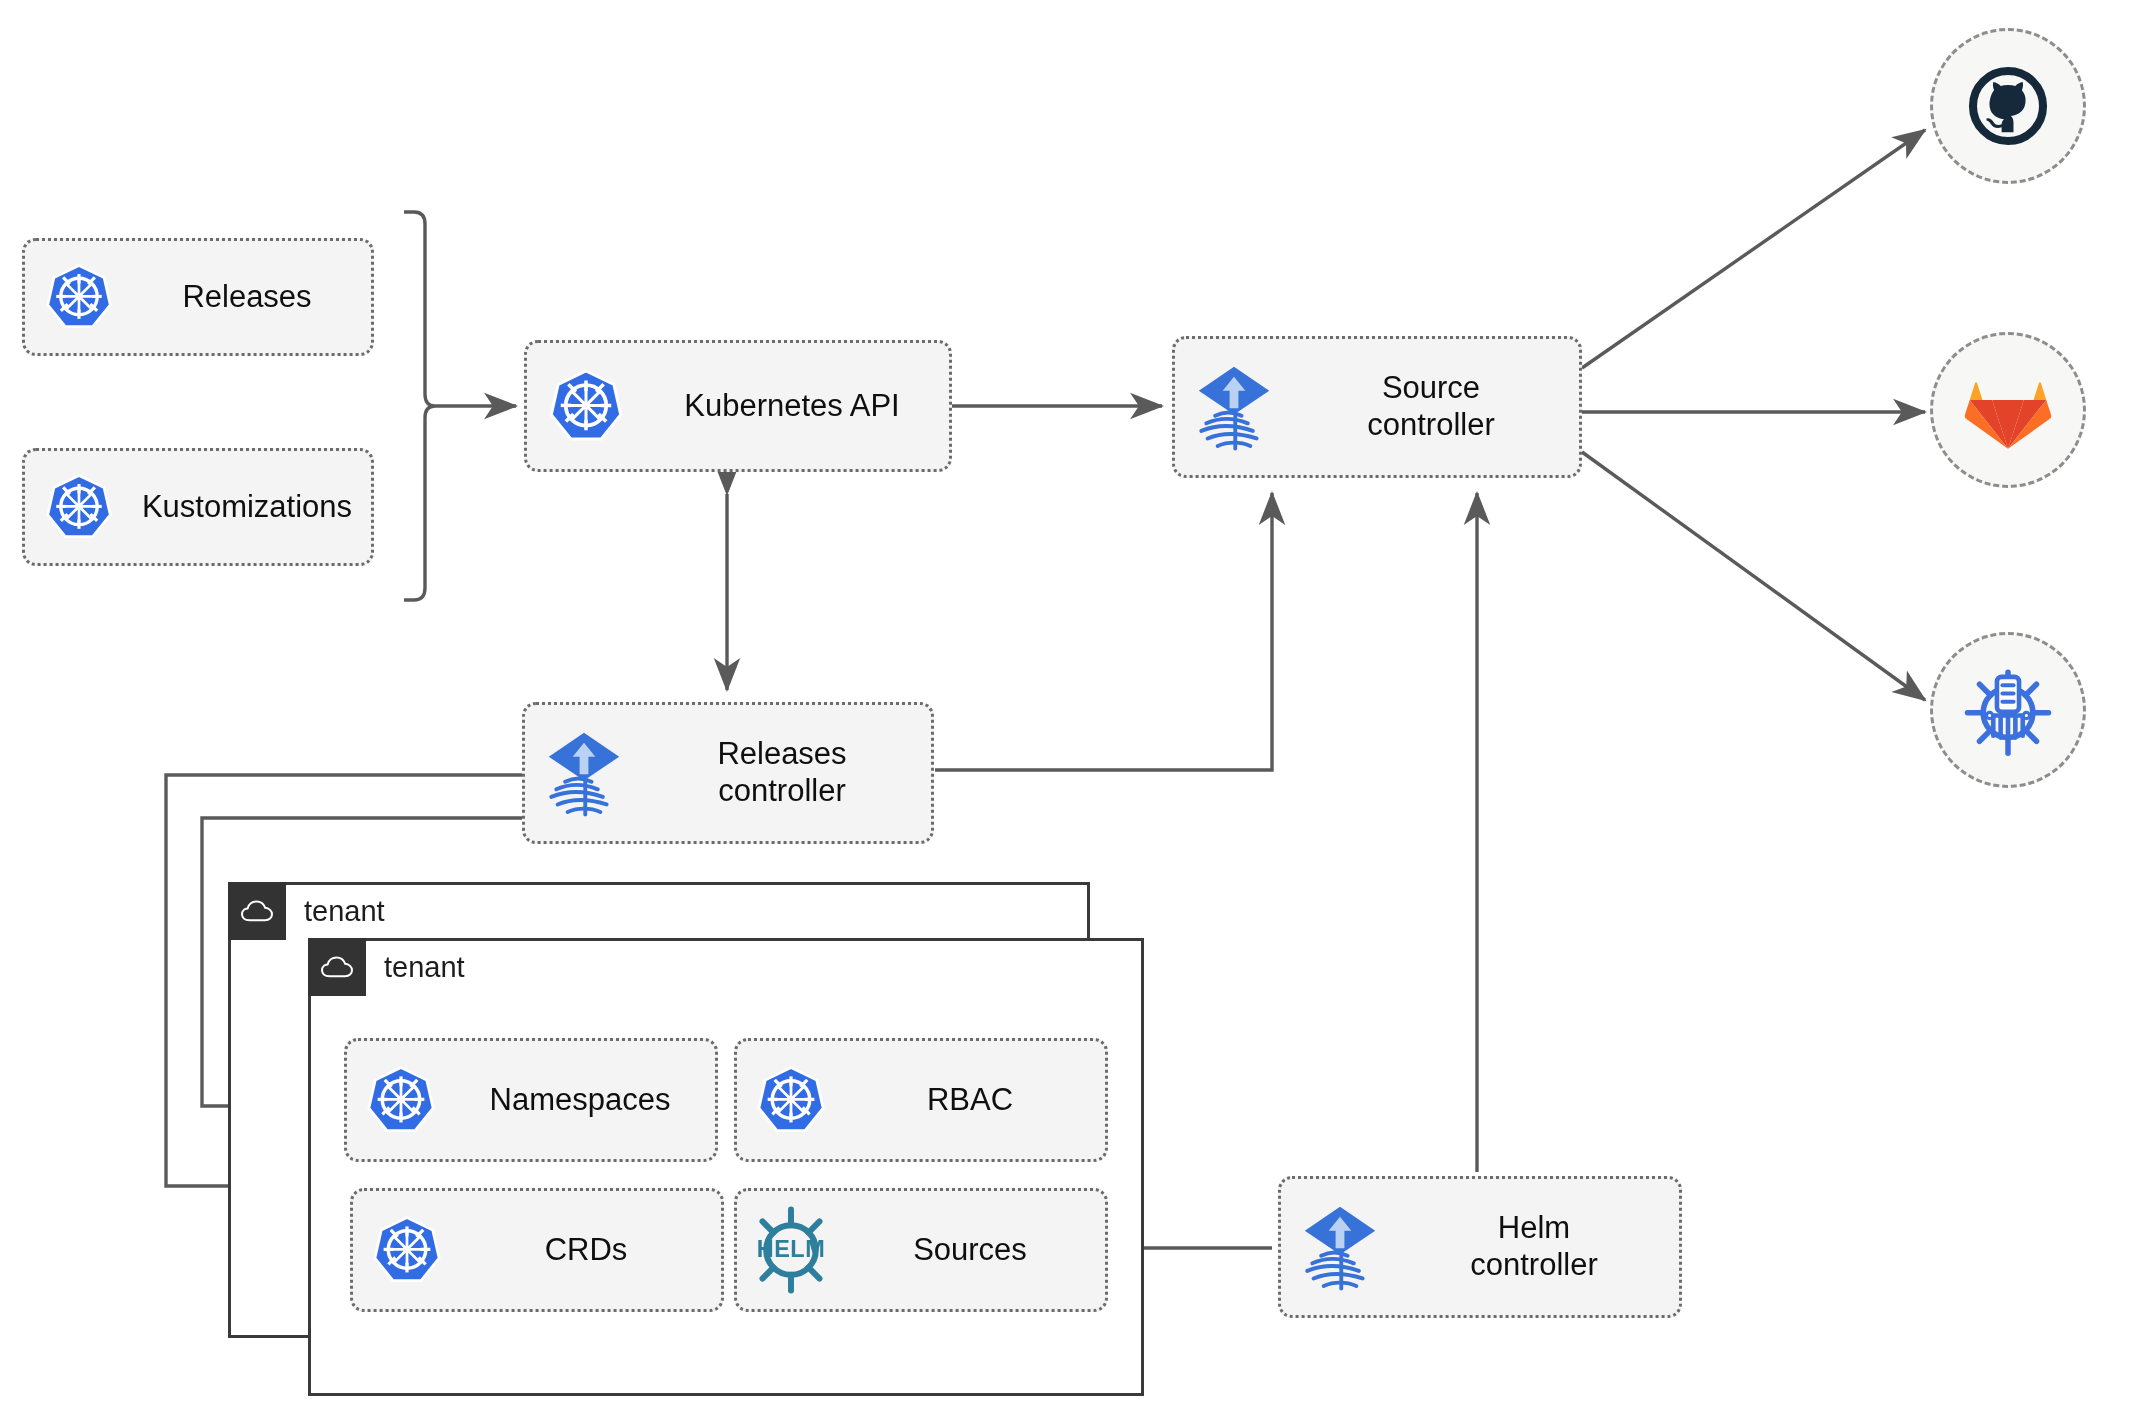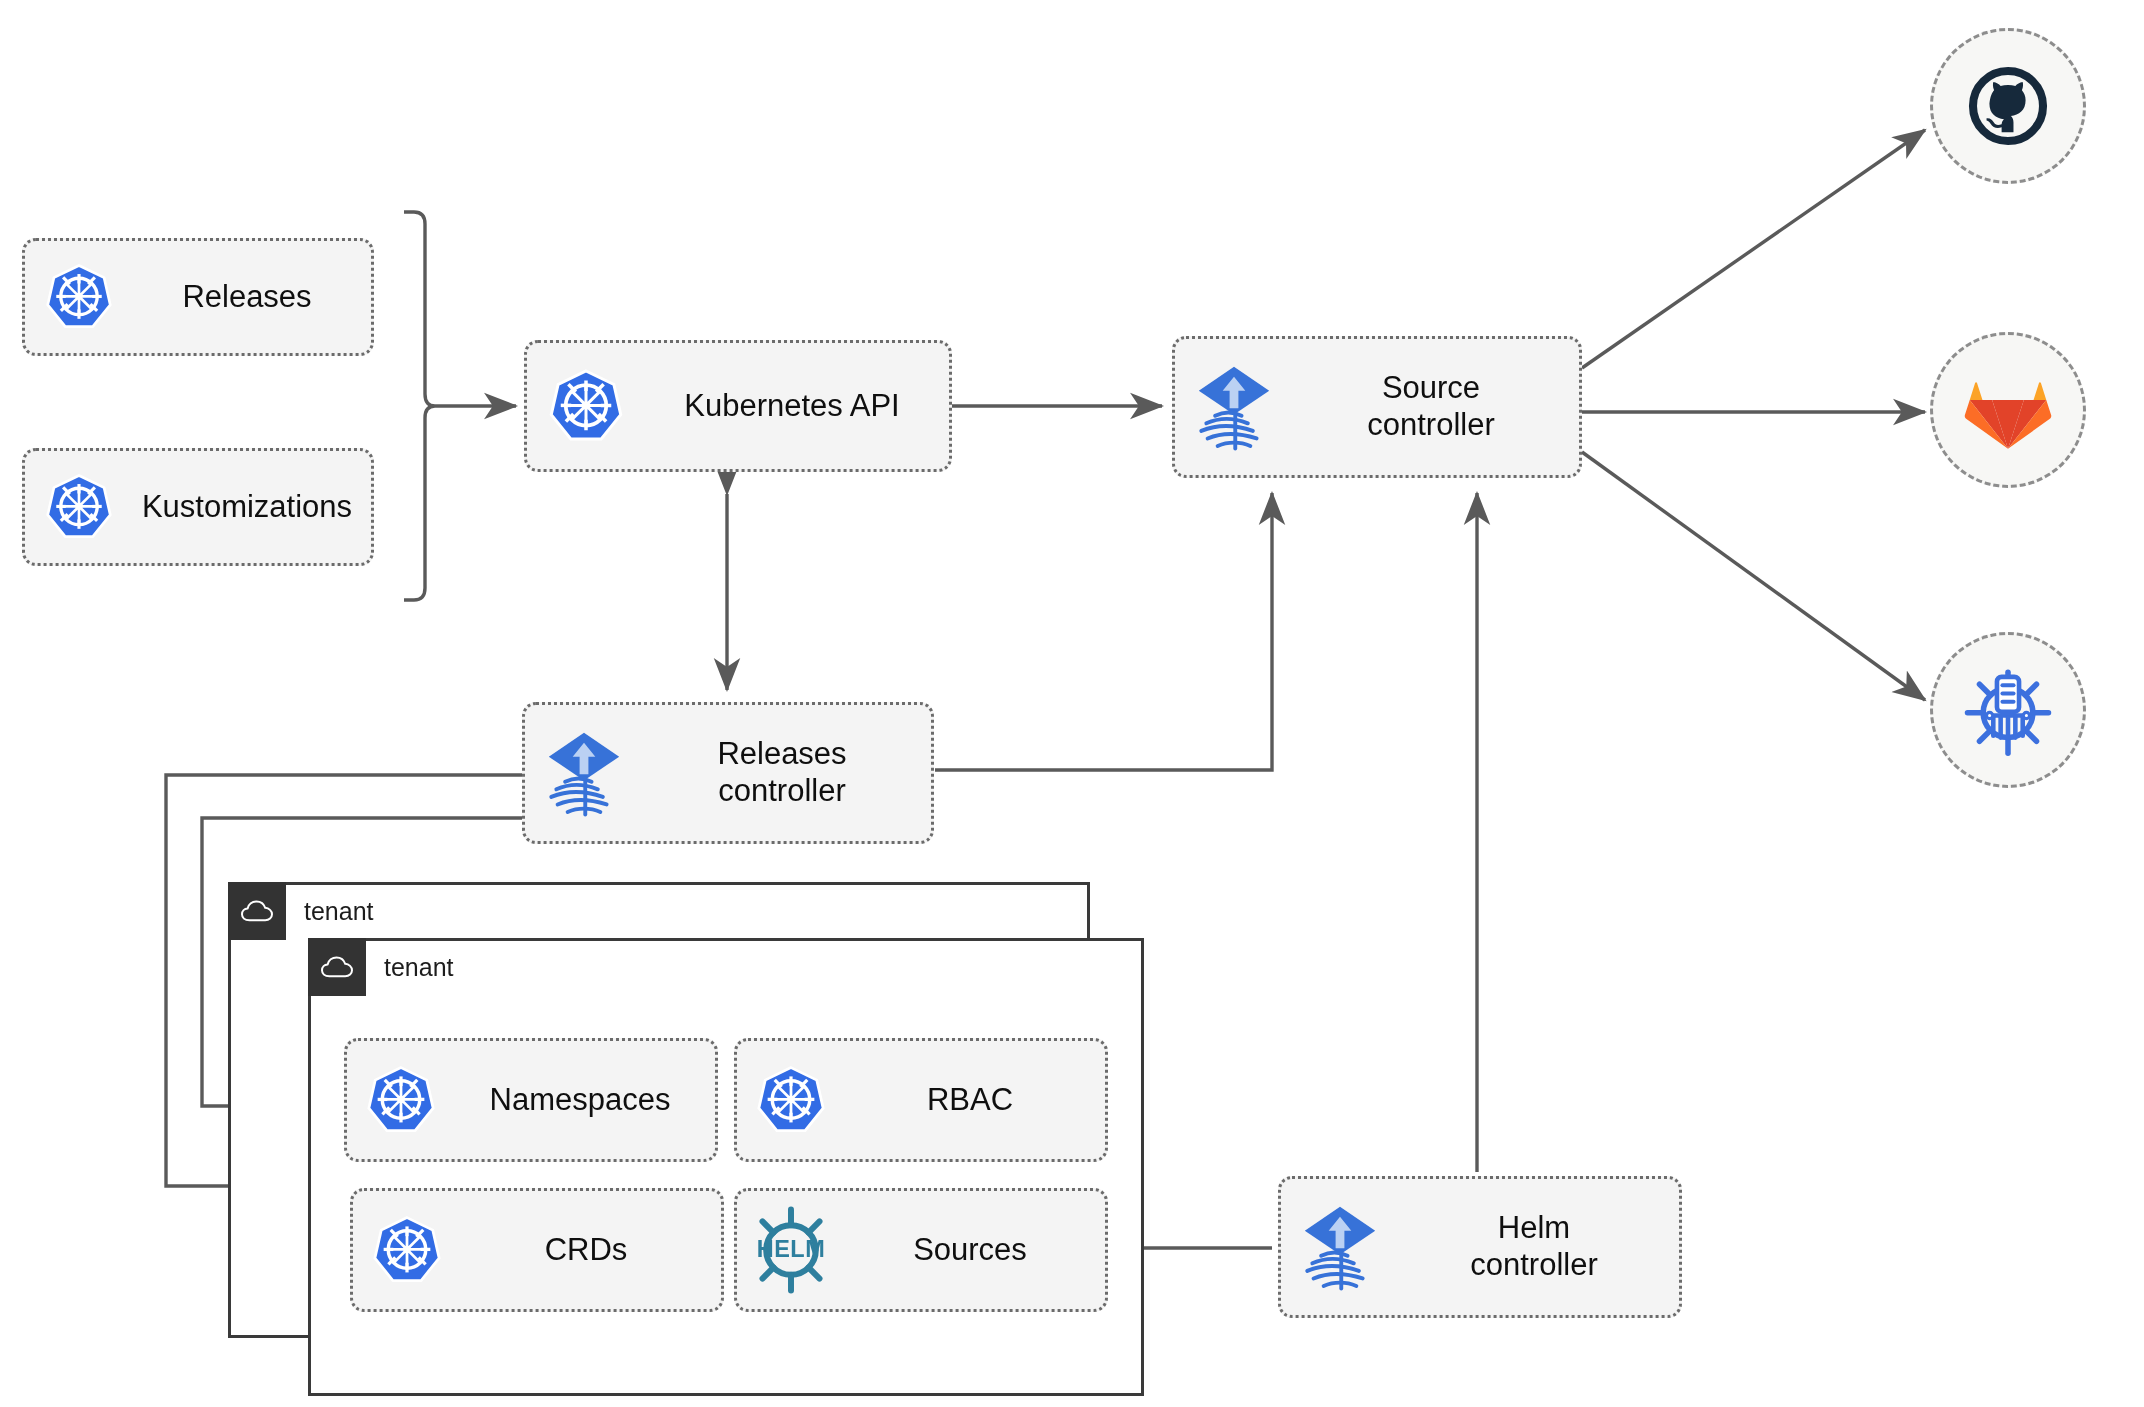--- a/index.html
+++ b/index.html
@@ -35,21 +35,21 @@
   .tenant{
     position:absolute;background:#ffffff;border:3px solid #3a3a3a;box-sizing:border-box;
   }
   .tenant .bar{
     position:absolute;left:-3px;top:-3px;height:58px;display:flex;align-items:center;
   }
   .tenant .bar .chip{
     width:58px;height:58px;background:#333333;display:flex;align-items:center;justify-content:center;
   }
   .tenant .bar .tname{
-    margin-left:18px;font-size:25px;color:#1d1d1d;
+    margin-left:18px;font-size:29px;color:#1d1d1d;
   }
 
   svg.edges{position:absolute;left:0;top:0;width:2144px;height:1407px;pointer-events:none;}
 </style>
 </head>
 <body>
 
 <div id="stage">
 
   <svg class="edges" viewBox="0 0 2144 1407">

